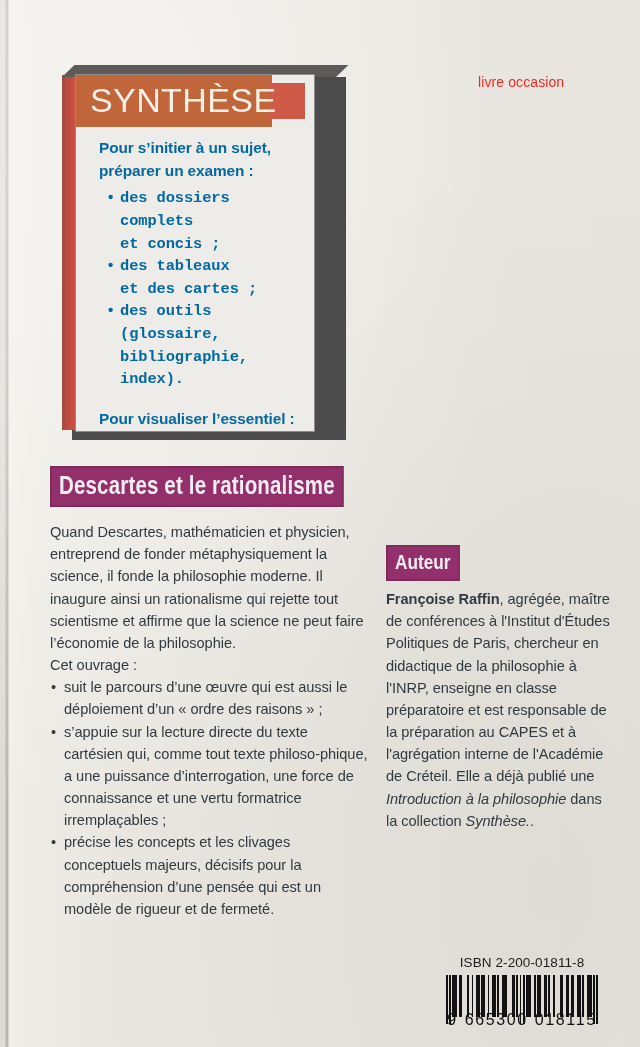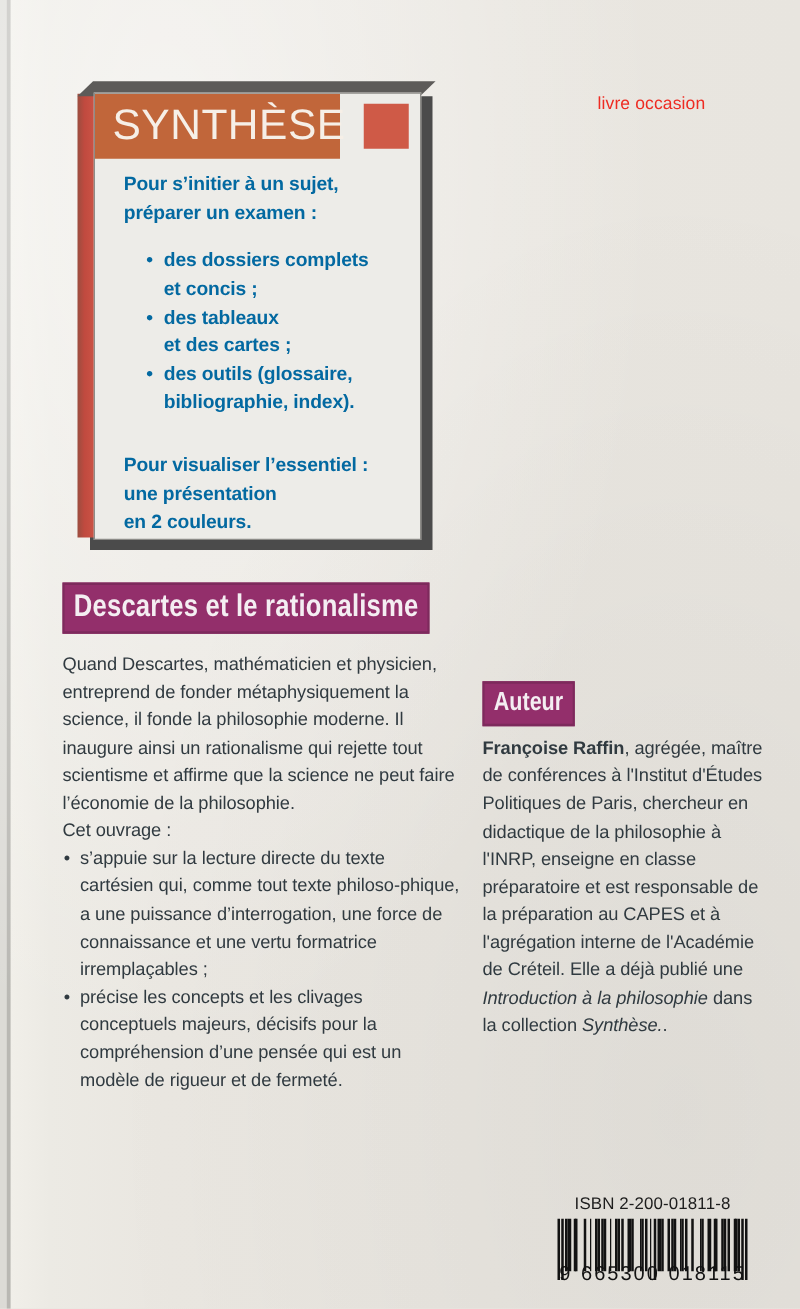--- a/index.html
+++ b/index.html
@@ -80,21 +80,21 @@
     width: 274px;
     height: 12px;
     background: #5d5b59;
     transform: skewX(-46deg);
     transform-origin: left bottom;
   }
   .box-face {
     position: absolute;
     left: 13px;
     top: 9px;
-    width: 262px;
+    width: 240px;
     height: 358px;
     background: #edece8;
     border: 1px solid #8d8c88;
     box-sizing: border-box;
     overflow: hidden;
   }
   #synthese-header {
     position: absolute;
     left: 0;
     top: 0;
@@ -127,23 +127,24 @@
     top: 62px;
     right: 8px;
     font-size: 15.4px;
     font-weight: bold;
     line-height: 1.47;
     color: #0369a1;
     letter-spacing: -.1px;
   }
   #synthese-body p { margin: 0 0 0 0; }
   #synthese-body ul {
-    margin: 16px;
+    margin: 5px;
     padding: 0;
     list-style: none;
+    font-family: Liberation Mono, monospace;
   }
   #synthese-body li {
     position: relative;
     padding-left: 16px;
   }
   #synthese-body li::before {
     content: "•";
     position: absolute;
     left: 2px;
     top: 0;
@@ -298,20 +299,21 @@
   <div id="annotation" style="color: rgb(238, 43, 34);">livre occasion</div>
 
   <div id="left-col">
     <div id="title-banner-wrap">
       <span id="title-banner" class="banner" style="background: rgb(147, 47, 107);">Descartes et le rationalisme</span>
     </div>
     <div id="main-text">
       <p>Quand Descartes, mathématicien et physicien, entreprend de fonder métaphysiquement la science, il fonde la philosophie moderne. Il inaugure ainsi un rationalisme qui rejette tout scientisme et affirme que la science ne peut faire l’économie de la philosophie.</p>
       <p>Cet ouvrage :</p>
       <ul>
+        <li>suit le parcours d’une œuvre qui est aussi le déploiement d’un « ordre des raisons » ;</li>
         <li>s’appuie sur la lecture directe du texte cartésien qui, comme tout texte philoso-phique, a une puissance d’interrogation, une force de connaissance et une vertu formatrice irremplaçables ;</li>
         <li>précise les concepts et les clivages conceptuels majeurs, décisifs pour la compréhension d’une pensée qui est un modèle de rigueur et de fermeté.</li>
       </ul>
     </div>
   </div>
 
   <div id="right-col">
     <div id="auteur-banner-wrap">
       <span id="auteur-banner" class="banner" style="background: rgb(147, 47, 107);">Auteur</span>
     </div>

